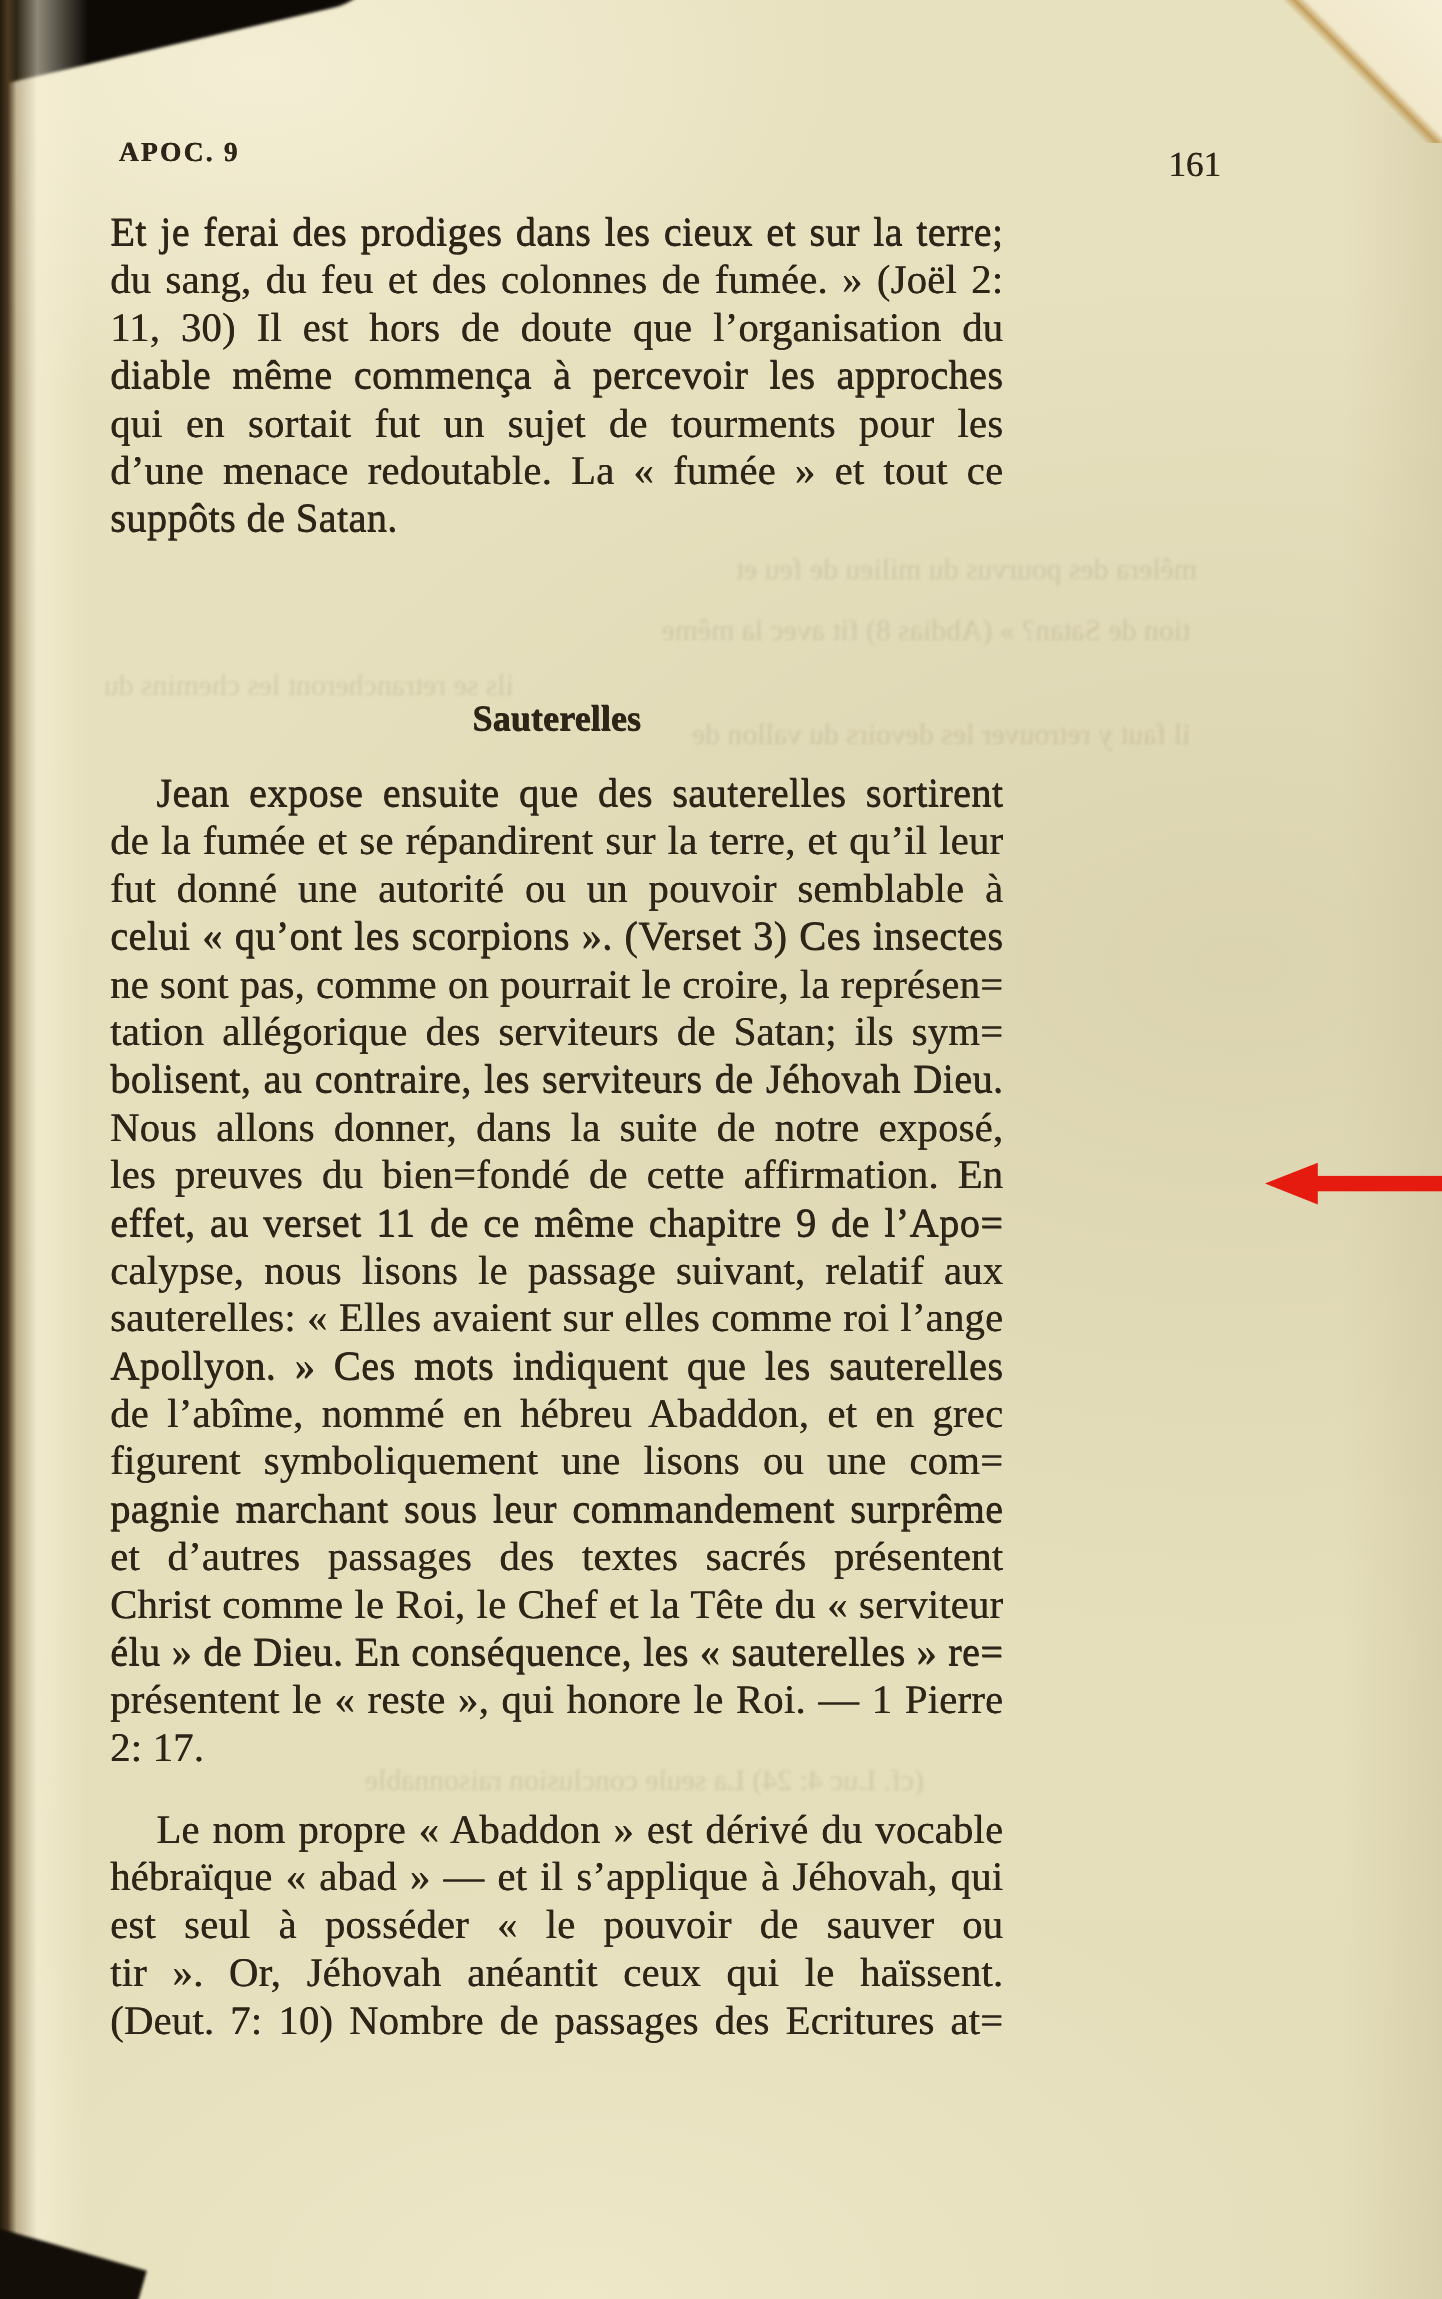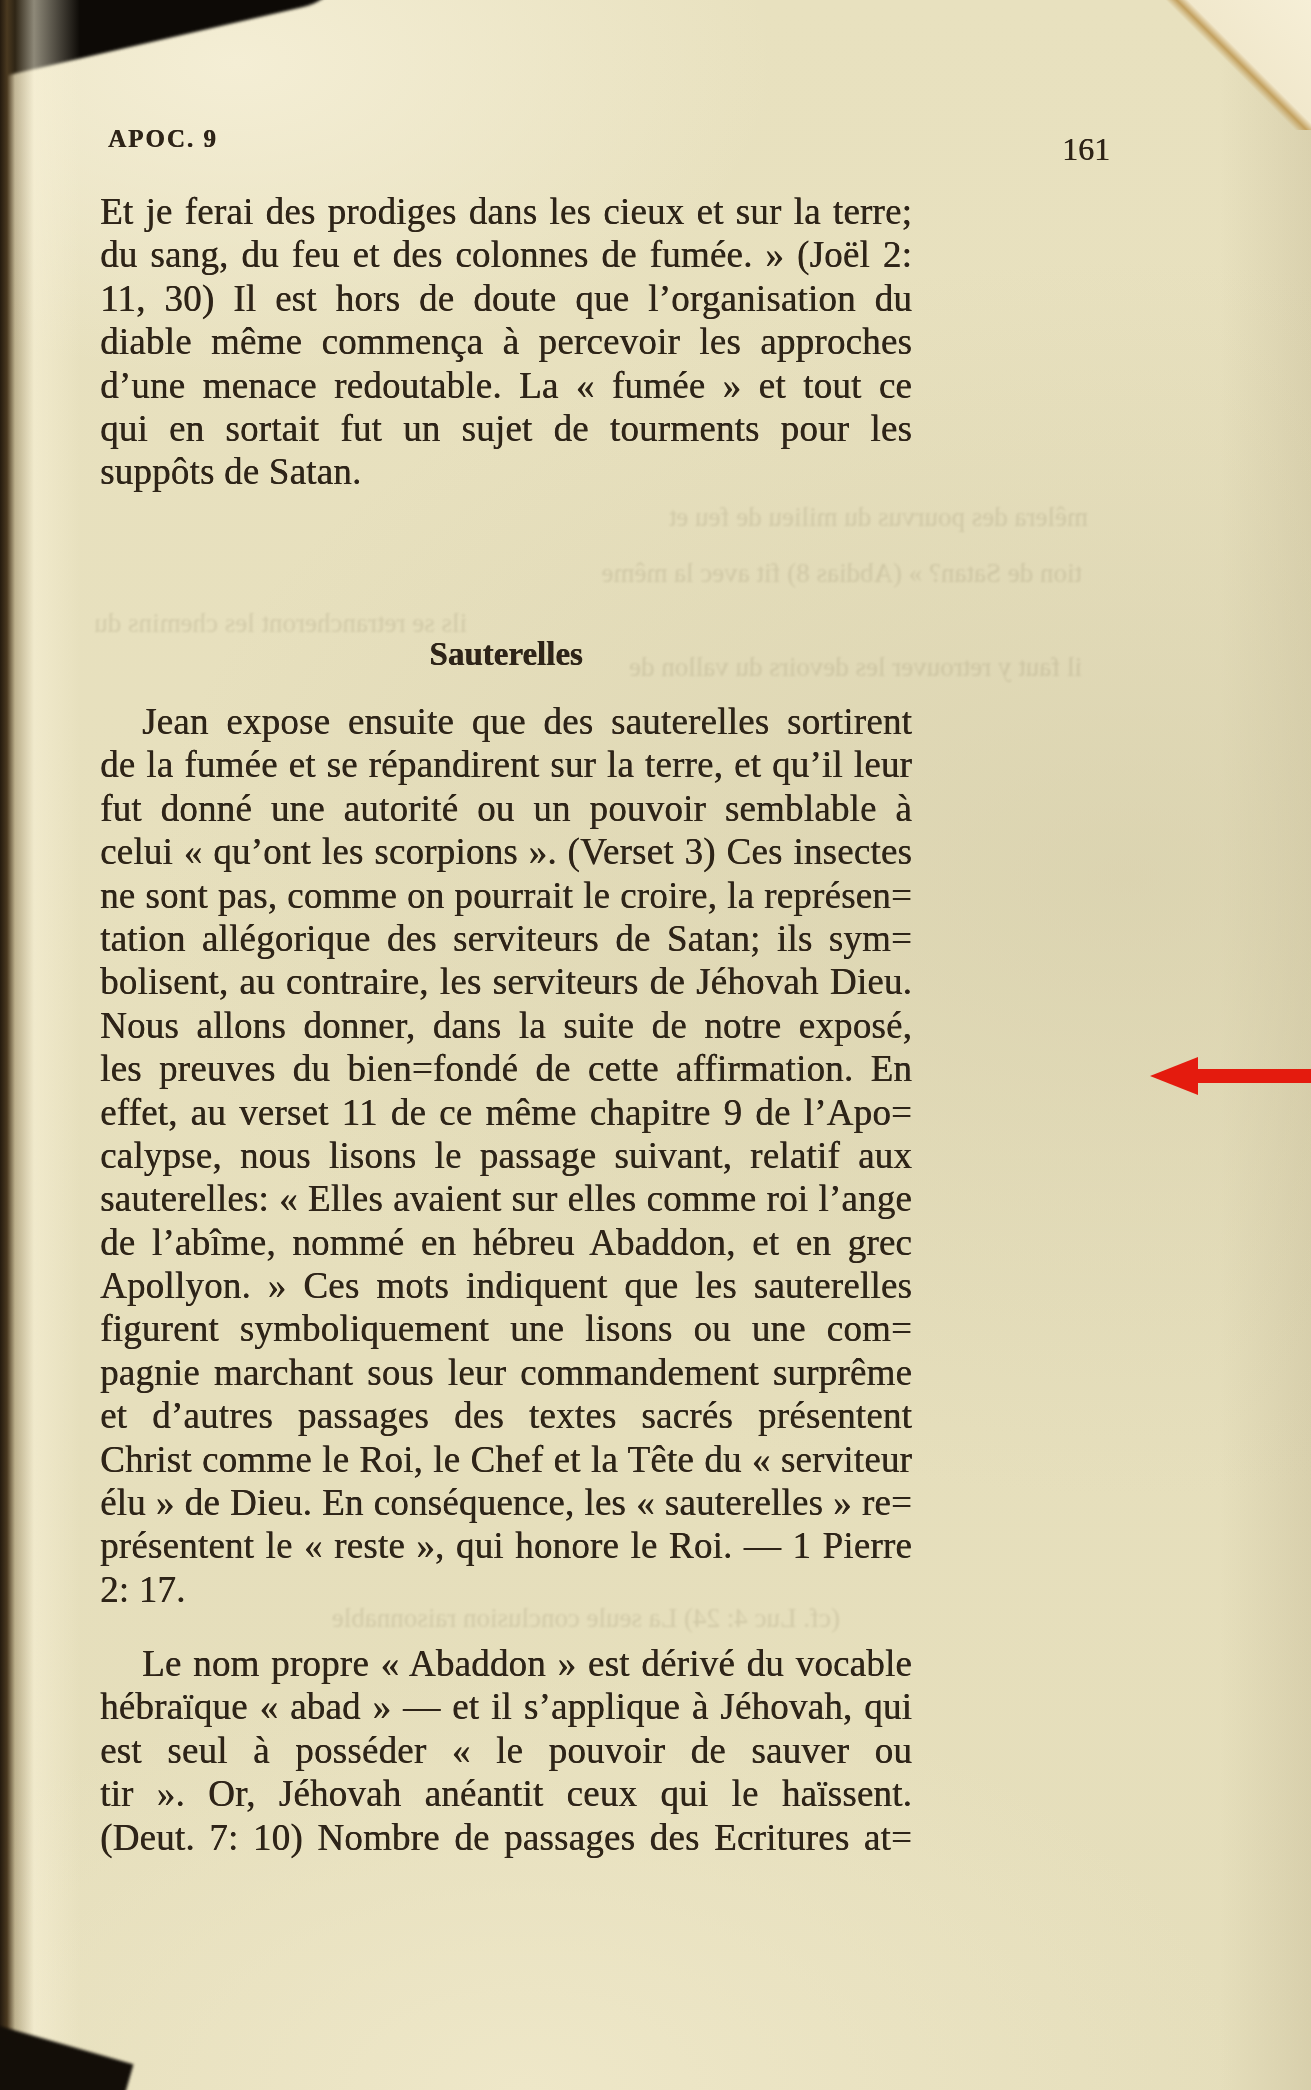--- a/index.html
+++ b/index.html
@@ -109,42 +109,42 @@
   <div class="bleed bf5">(cf. Luc 4: 24) La seule conclusion raisonnable</div>
 
   <div class="hdr-left">APOC. 9</div>
   <div class="hdr-num">161</div>
 
   <div class="bodycol p1">
       <div class="tline">Et je ferai des prodiges dans les cieux et sur la terre;</div>
       <div class="tline">du sang, du feu et des colonnes de fumée. » (Joël 2: 10,</div>
       <div class="tline">11, 30)  Il est hors de doute que l’organisation du</div>
       <div class="tline">diable même commença à percevoir les approches</div>
+      <div class="tline">qui en sortait fut un sujet de tourments pour les</div>
       <div class="tline">d’une menace redoutable.  La « fumée » et tout ce</div>
-      <div class="tline">qui en sortait fut un sujet de tourments pour les</div>
       <div class="tline endline">suppôts de Satan.</div>
     </div>
 
   <div class="sect-heading">Sauterelles</div>
 
   <div class="bodycol p2">
       <div class="tline indent">Jean expose ensuite que des sauterelles sortirent</div>
       <div class="tline">de la fumée et se répandirent sur la terre, et qu’il leur</div>
       <div class="tline">fut donné une autorité ou un pouvoir semblable à</div>
       <div class="tline">celui « qu’ont les scorpions ».  (Verset 3)  Ces insectes</div>
       <div class="tline">ne sont pas, comme on pourrait le croire, la représen=</div>
       <div class="tline">tation allégorique des serviteurs de Satan; ils sym=</div>
       <div class="tline">bolisent, au contraire, les serviteurs de Jéhovah Dieu.</div>
       <div class="tline">Nous allons donner, dans la suite de notre exposé,</div>
       <div class="tline">les preuves du bien=fondé de cette affirmation.  En</div>
       <div class="tline">effet, au verset 11 de ce même chapitre 9 de l’Apo=</div>
       <div class="tline">calypse, nous lisons le passage suivant, relatif aux</div>
       <div class="tline">sauterelles: « Elles avaient sur elles comme roi l’ange</div>
+      <div class="tline">Apollyon. »  Ces mots indiquent que les sauterelles</div>
       <div class="tline">de l’abîme, nommé en hébreu Abaddon, et en grec</div>
-      <div class="tline">Apollyon. »  Ces mots indiquent que les sauterelles</div>
       <div class="tline">figurent symboliquement une lisons ou une com=</div>
       <div class="tline">pagnie marchant sous leur commandement surprême —</div>
       <div class="tline">et d’autres passages des textes sacrés présentent Jésus=</div>
       <div class="tline">Christ comme le Roi, le Chef et la Tête du « serviteur</div>
       <div class="tline">élu » de Dieu.  En conséquence, les « sauterelles » re=</div>
       <div class="tline">présentent le « reste », qui honore le Roi. — 1 Pierre</div>
       <div class="tline endline">2: 17.</div>
     </div>
 
   <div class="bodycol p3">

